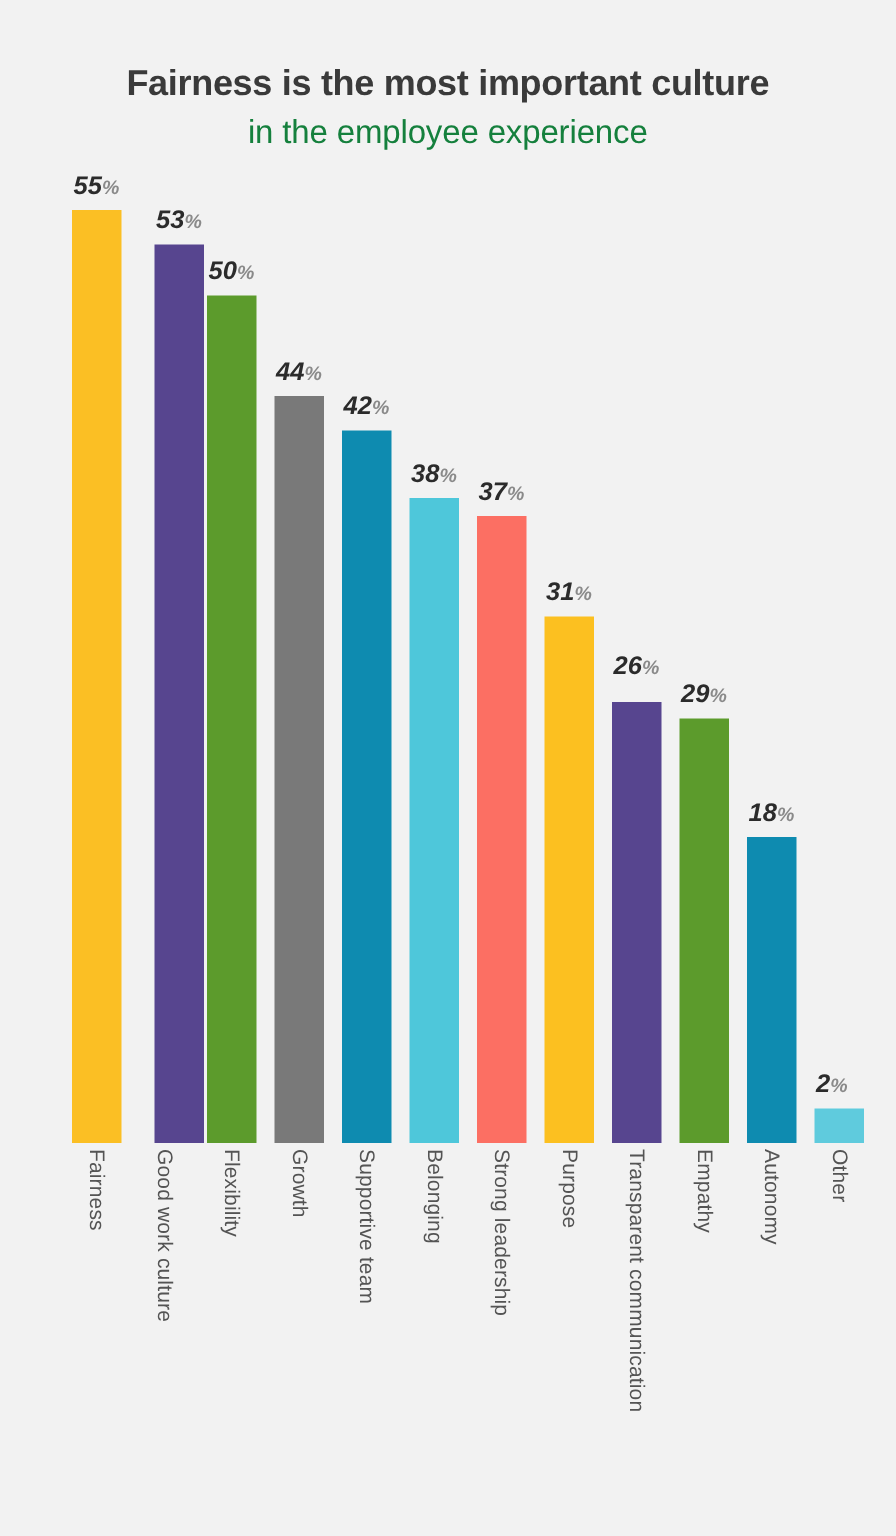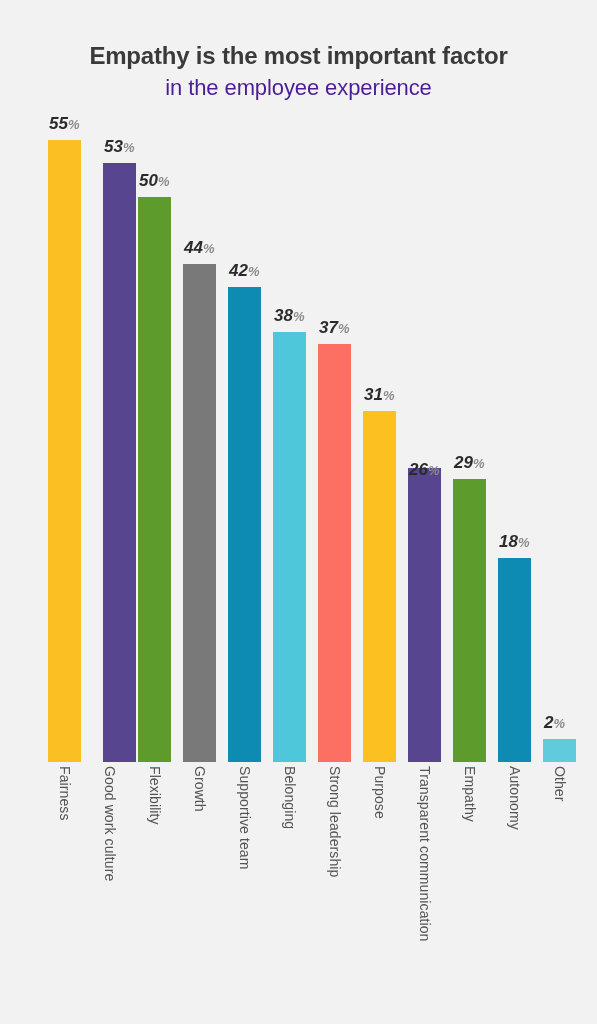--- a/index.html
+++ b/index.html
@@ -34,21 +34,21 @@
     font-size: 24px;
     font-weight: bold;
     color: #3a3a3a;
     letter-spacing: -0.2px;
     line-height: 31px;
     margin: 0;
   }
   .chart-subtitle {
     font-size: 22px;
     font-weight: normal;
-    color: #4c1d95;
+    color: #15803d;
     letter-spacing: -0.1px;
     line-height: 30px;
     margin: 0;
     padding-top: 2px;
   }
 
   
   .plot-area {
     position: absolute;
     left: 48px;
@@ -113,21 +113,21 @@
     color: #545454;
     letter-spacing: 0.1px;
   }
 </style>
 </head>
 <body>
 
 <div id="chart-root">
 
   <div class="title-block">
-    <div class="chart-title">Empathy is the most important factor</div>
+    <div class="chart-title">Fairness is the most important culture</div>
     <div class="chart-subtitle">in the employee experience</div>
   </div>
 
   <div class="plot-area" id="plot-area">
       <div class="bar-col" style="left: 0px; height: 622px;">
         <div class="bar" style="height: 622px; background: rgb(251, 191, 36);"></div>
         <div class="bar-value" style="bottom: 629px;"><span>55</span><span class="pct">%</span></div>
       </div>
       <div class="bar-col" style="left: 55px; height: 622px;">
         <div class="bar" style="height: 599px; background: rgb(87, 69, 143);"></div>
@@ -152,21 +152,21 @@
       <div class="bar-col" style="left: 270px; height: 622px;">
         <div class="bar" style="height: 418px; background: rgb(252, 111, 99);"></div>
         <div class="bar-value" style="bottom: 425px;"><span>37</span><span class="pct">%</span></div>
       </div>
       <div class="bar-col" style="left: 315px; height: 622px;">
         <div class="bar" style="height: 351px; background: rgb(252, 192, 32);"></div>
         <div class="bar-value" style="bottom: 358px;"><span>31</span><span class="pct">%</span></div>
       </div>
       <div class="bar-col" style="left: 360px; height: 622px;">
         <div class="bar" style="height: 294px; background: rgb(87, 69, 143);"></div>
-        <div class="bar-value" style="bottom: 283px;"><span>26</span><span class="pct">%</span></div>
+        <div class="bar-value" style="bottom: 309px;"><span>26</span><span class="pct">%</span></div>
       </div>
       <div class="bar-col" style="left: 405px; height: 622px;">
         <div class="bar" style="height: 283px; background: rgb(92, 155, 44);"></div>
         <div class="bar-value" style="bottom: 290px;"><span>29</span><span class="pct">%</span></div>
       </div>
       <div class="bar-col" style="left: 450px; height: 622px;">
         <div class="bar" style="height: 204px; background: rgb(14, 139, 176);"></div>
         <div class="bar-value" style="bottom: 211px;"><span>18</span><span class="pct">%</span></div>
       </div>
       <div class="bar-col" style="left: 495px; height: 622px;">

